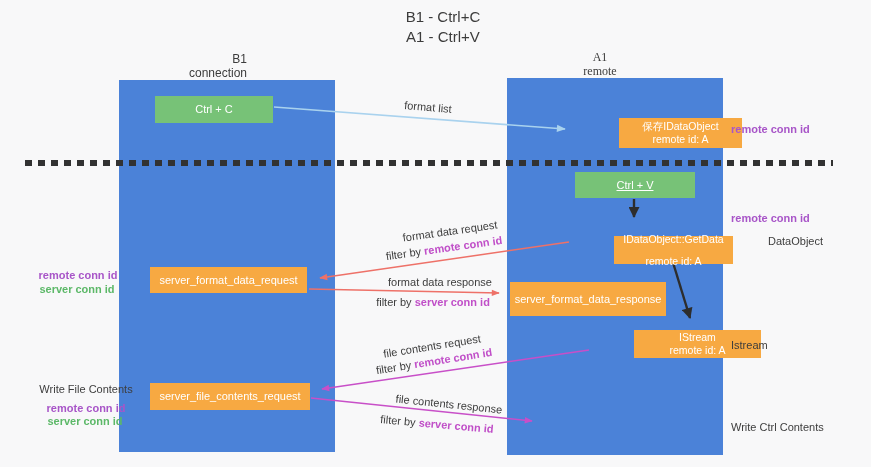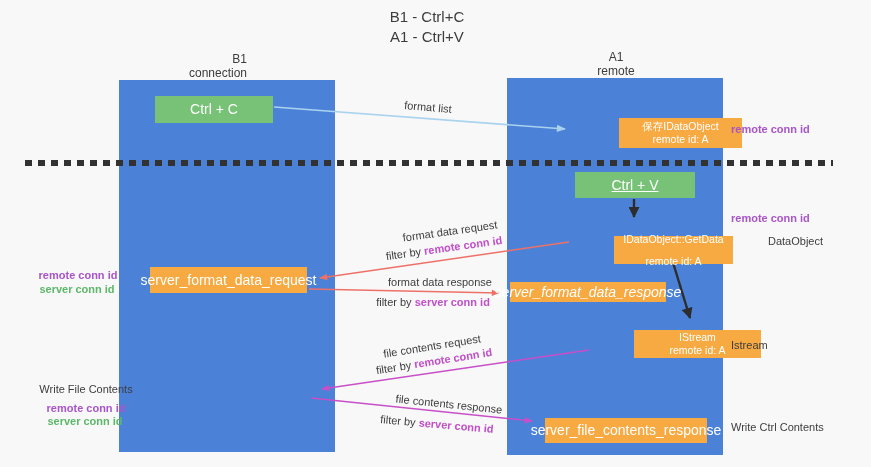--- a/index.html
+++ b/index.html
@@ -7,21 +7,21 @@
           font-family:"Liberation Sans",sans-serif;color:#3d3d3d;}
   .abs{position:absolute;}
   .ctr{transform:translate(-50%,-50%);white-space:nowrap;}
   .title{text-align:center;font-size:15px;line-height:20px;color:#3c3c3c;}
   .col-header{text-align:center;font-size:12px;line-height:14px;color:#3c3c3c;transform:translateX(-50%);}
   .column{position:absolute;background:var(--c-column_blue,#4b82d8);}
   .node{position:absolute;display:flex;flex-direction:column;justify-content:center;align-items:center;
         color:#fff;text-align:center;line-height:13px;}
   .node.orange{background:var(--c-node_orange,#f7a942);}
   .node.green{background:var(--c-node_green,#77c277);}
-  .fs11{font-size:14px;} .fs10{font-size:10.5px;margin-left:44px;}
+  .fs11{font-size:11px;} .fs10{font-size:10.5px;margin-left:44px;}
   .flow{position:absolute;font-size:11px;color:var(--c-dark_text,#3d3d3d);white-space:nowrap;}
   .id-m{color:var(--c-flow_id_magenta,#c04fc8);font-weight:bold;}
   .mlab{position:absolute;font-size:11px;white-space:nowrap;}
   .mlab.bold{font-weight:bold;}
   .purple{color:var(--c-purple_id,#a855c8);}
   .greenid{color:var(--c-green_id,#5cb868);}
   .rlab{transform:translateY(-50%);}
   svg.arrows{position:absolute;left:0;top:0;pointer-events:none;}
   .s-blue{stroke:var(--c-lightblue_arrow,#a9d2ee);stroke-width:1.6;}
   .s-black{stroke:#2d2d2d;stroke-width:2.4;}
@@ -31,30 +31,30 @@
   .f-black{fill:#2d2d2d;}
   .f-salmon{fill:var(--c-salmon_arrow,#ee7168);}
   .f-magenta{fill:var(--c-magenta_arrow,#c84fc8);}
   .dash{stroke:#323232;stroke-width:6;stroke-dasharray:7 6;}
 </style>
 </head>
 <body>
 
 <div class="canvas">
 
-  <div class="abs title" style="left:427px;top:7px;transform:translateX(-50%);">
+  <div class="abs title" style="left:443px;top:7px;transform:translateX(-50%);">
     <div>B1 - Ctrl+C</div>
     <div>A1 - Ctrl+V</div>
   </div>
 
   <div class="abs col-header" style="left:218px;top:52px;text-align:right;">
     <div>B1</div>
     <div>connection</div>
   </div>
-  <div class="abs col-header" style="left:616px;top:50px;">
+  <div class="abs col-header" style="left:600px;top:50px;font-family:Liberation Serif, serif;">
     <div>A1</div>
     <div>remote</div>
   </div>
 
   <div class="column" style="left:119px;top:80px;width:216px;height:372px;"></div>
   <div class="column" style="left:507px;top:78px;width:216px;height:377px;"></div>
 
   <svg class="arrows" width="871" height="467" viewBox="0 0 871 467">
     <defs>
       <marker id="mBlue" viewBox="0 0 10 10" refX="9" refY="5" markerWidth="10" markerHeight="9" orient="auto" markerUnits="userSpaceOnUse">
@@ -90,29 +90,29 @@
   <div class="node green fs11" style="left:575px;top:172px;width:120px;height:26px;text-decoration:underline;">
     <div>Ctrl + V</div>
   </div>
   <div class="node orange fs10" style="left:570px;top:236px;width:119px;height:28px;gap:9px;">
     <div>IDataObject::GetData</div>
     <div>remote id: A</div>
   </div>
   <div class="node orange fs11" style="left:150px;top:267px;width:157px;height:26px;justify-content:center;">
     <div>server_format_data_request</div>
   </div>
-  <div class="node orange fs11" style="left:510px;top:282px;width:156px;height:20px;font-style:italic;">
+  <div class="node orange fs11" style="left:510px;top:282px;width:156px;height:34px;">
     <div>server_format_data_response</div>
   </div>
   <div class="node orange fs10" style="left:590px;top:330px;width:127px;height:28px;">
     <div>IStream</div>
     <div>remote id: A</div>
   </div>
-  <div class="node orange fs11" style="left:545px;top:418px;width:162px;height:25px;">
-    <div>server_file_contents_response</div>
+  <div class="node orange fs11" style="left:150px;top:383px;width:160px;height:27px;">
+    <div>server_file_contents_request</div>
   </div>
 
   <div class="flow ctr" style="left:428px;top:107px;transform:translate(-50%,-50%) rotate(5deg);">format list</div>
 
   <div class="flow ctr" style="left:450px;top:231px;transform:translate(-50%,-50%) rotate(-8deg);">format data request</div>
   <div class="flow ctr" style="left:444px;top:248px;transform:translate(-50%,-50%) rotate(-8deg);">
     <span>filter by</span>
     <span class="id-m">remote conn id</span>
   </div>
 

